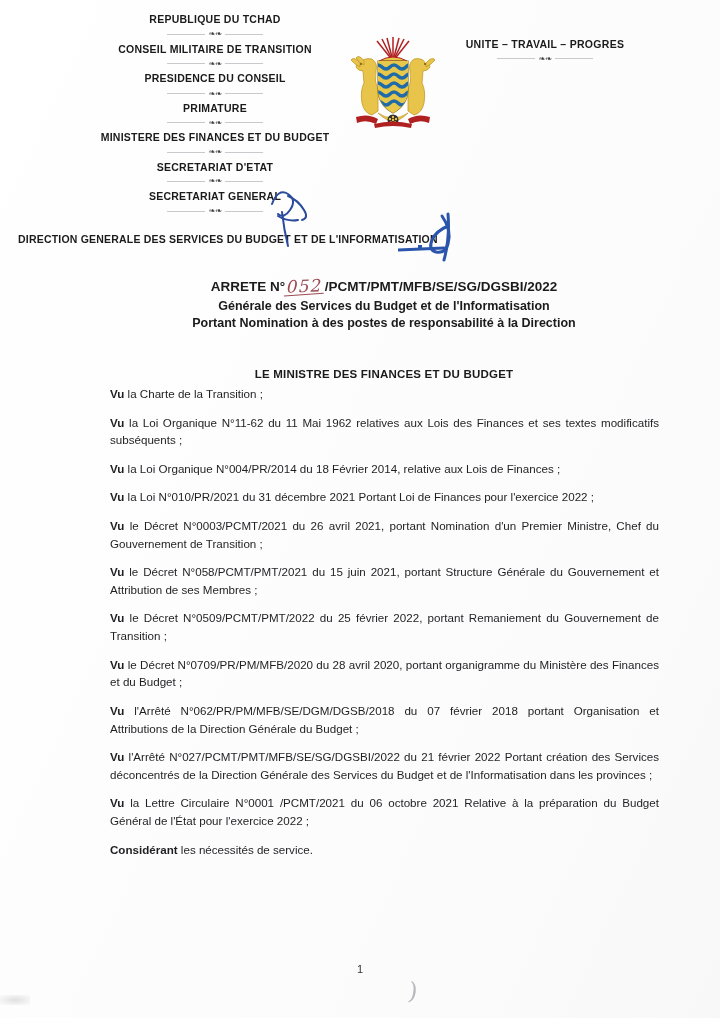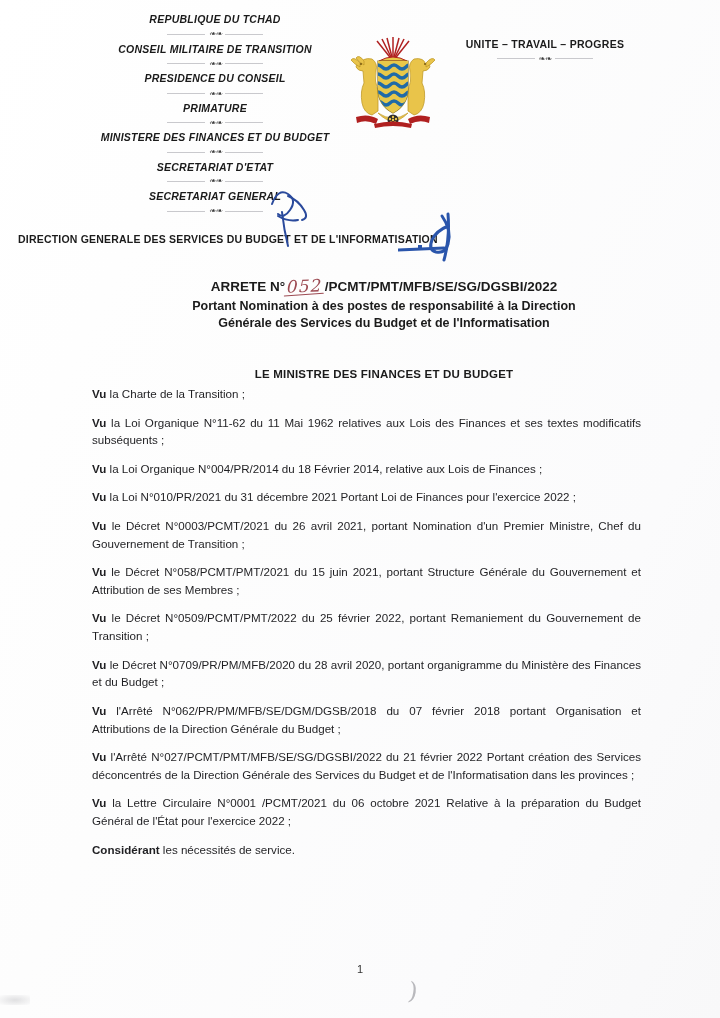--- a/index.html
+++ b/index.html
@@ -27,21 +27,20 @@
   .header {
     position: relative;
     height: 258px;
   }
   .hdr-left {
     position: absolute;
     left: 0;
     top: 14px;
     width: 430px;
     text-align: center;
-    font-style: italic;
   }
   .hdr-line {
     font-size: 10.5px;
     font-weight: bold;
     letter-spacing: 0.25px;
     color: #1a1a1a;
     white-space: nowrap;
     line-height: 1.1;
   }
   .ornament {
@@ -157,21 +156,21 @@
   .minister-line {
     margin-top: 36px;
     font-size: 11.5px;
     font-weight: bold;
     letter-spacing: 0.2px;
   }
 
   
   .body {
     position: absolute;
-    left: 92px;
+    left: 110px;
     top: 385px;
     width: 549px;
   }
   .para {
     font-size: 11.6px;
     line-height: 1.52;
     text-align: justify;
     text-justify: inter-word;
     margin: 0 0 11px 0;
     color: #1f1f22;
@@ -349,22 +348,22 @@
           <path d="M44 4 q10 14 6 28 q-3 10 -12 8 q-8 -2 -4 -12 q4 -9 16 -14"></path>
           <path d="M50 2 q2 24 -4 46"></path>
         </g>
         <path d="M20 33 l4 0 0 5 -4 0 z" fill="#2a55ab"></path>
       </svg>
     </div>
   </div>
 
   <div class="title-block">
     <div class="arrete-line"><span>ARRETE N°</span><span class="num-hand">052</span><span>/PCMT/PMT/MFB/SE/SG/DGSBI/2022</span></div>
+    <div class="title-sub">Générale des Services du Budget et de l'Informatisation</div>
     <div class="title-sub">Portant Nomination à des postes de responsabilité à la Direction</div>
-    <div class="title-sub">Générale des Services du Budget et de l'Informatisation</div>
     <div class="minister-line">LE MINISTRE DES FINANCES ET DU BUDGET</div>
   </div>
 
   <div class="body">
     <p class="para"><b>Vu</b><span> la Charte de la Transition ;</span></p>
     <p class="para"><b>Vu</b><span> la Loi Organique N°11-62 du 11 Mai 1962 relatives aux Lois des Finances et ses textes modificatifs subséquents ;</span></p>
     <p class="para"><b>Vu</b><span> la Loi Organique N°004/PR/2014 du 18 Février 2014, relative aux Lois de Finances ;</span></p>
     <p class="para"><b>Vu</b><span> la Loi N°010/PR/2021 du 31 décembre 2021 Portant Loi de Finances pour l'exercice 2022 ;</span></p>
     <p class="para"><b>Vu</b><span> le Décret N°0003/PCMT/2021 du 26 avril 2021, portant Nomination d'un Premier Ministre, Chef du Gouvernement de Transition ;</span></p>
     <p class="para"><b>Vu</b><span> le Décret N°058/PCMT/PMT/2021 du 15 juin 2021, portant Structure Générale du Gouvernement et Attribution de ses Membres ;</span></p>

